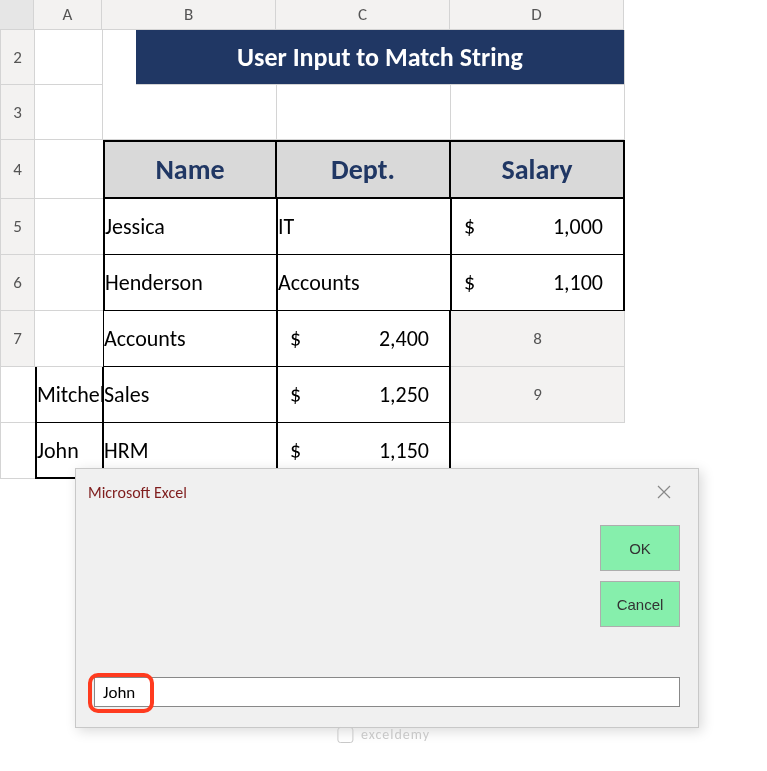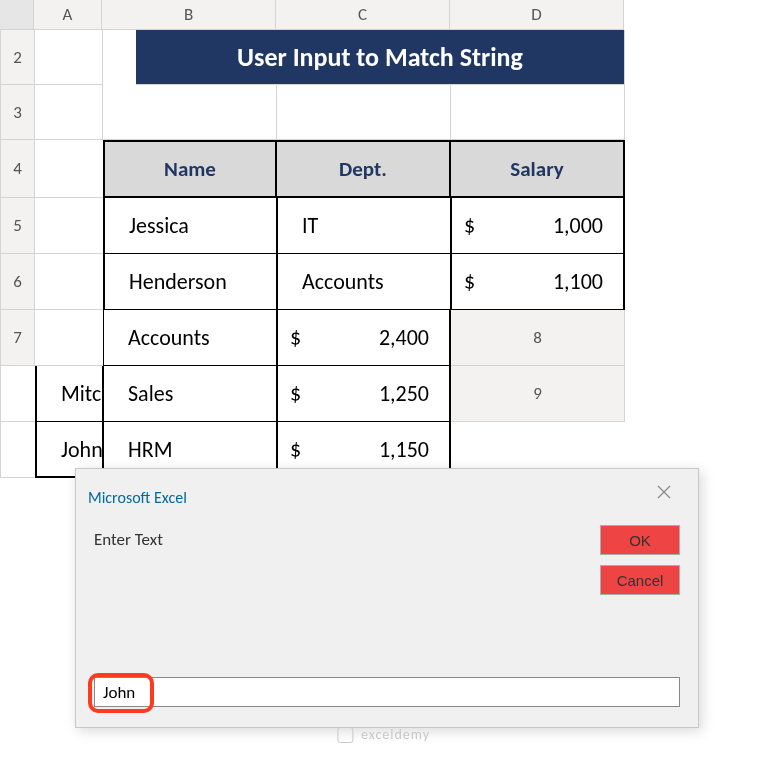--- a/index.html
+++ b/index.html
@@ -11,36 +11,36 @@
     .col-header { background: #f3f2f1; border-right: 1px solid #d4d4d4; border-bottom: 1px solid #d4d4d4; text-align: center; font-size: 17px; color: #555; padding: 4px 0; }
     .col-header.corner { background: #e6e6e6; }
     
     .row-header { background: #f3f2f1; border-right: 1px solid #d4d4d4; border-bottom: 1px solid #d4d4d4; text-align: center; font-size: 17px; color: #555; display: flex; align-items: center; justify-content: center; }
     
     .cell { border-right: 1px solid #d4d4d4; border-bottom: 1px solid #d4d4d4; padding: 4px; min-height: 55px; display: flex; align-items: center; }
     
     .banner { background: #203764; color: #fff; font-size: 26px; font-weight: bold; text-align: center; padding: 8px 0; grid-column: 3 / 6; border-right: 1px solid #d4d4d4; border-bottom: 1px solid #d4d4d4; display: flex; align-items: center; justify-content: center; min-height: 55px; margin-left: 33px; }
     .banner-spacer { border-right: 1px solid #d4d4d4; border-bottom: 1px solid #d4d4d4; }
     
-    .tbl-header { background: #d9d9d9; color: #203764; font-size: 21px; font-weight: bold; text-align: center; border: 2px solid #000; padding: 10px 20px; display: flex; align-items: center; justify-content: center; min-height: 58px; }
+    .tbl-header { background: #d9d9d9; color: #203764; font-size: 28px; font-weight: bold; text-align: center; border: 2px solid #000; padding: 10px 20px; display: flex; align-items: center; justify-content: center; min-height: 58px; }
     .tbl-header + .tbl-header { border-left: none; }
     
-    .tbl-cell { background: #fff; color: #000; font-size: 22px; border: 1px solid #000; border-top: none; padding: 10px 24px; display: flex; align-items: center; min-height: 56px; }
+    .tbl-cell { background: #fff; color: #000; font-size: 22px; border: 1px solid #000; border-top: none; padding: 10px 0; display: flex; align-items: center; min-height: 56px; }
     .tbl-cell.first-col { border-left: 2px solid #000; }
     .tbl-cell.last-col { border-right: 2px solid #000; }
     .tbl-cell.last-row { border-bottom: 2px solid #000; }
     .tbl-cell.salary { justify-content: space-between; padding: 10px 20px 10px 12px; }
     
     .dialog { position: absolute; left: 75px; top: 468px; width: 624px; height: 260px; background: #f0f0f0; border: 1px solid #c8c8c8; box-shadow: 3px 3px 12px rgba(0,0,0,0.15); }
-    .dialog-titlebar { display: flex; justify-content: space-between; align-items: flex-end; padding: 8px 12px; color: #0369a1; font-size: 16px; }
+    .dialog-titlebar { display: flex; justify-content: space-between; align-items: center; padding: 8px 12px; color: #7f1d1d; font-size: 16px; }
     .dialog-close { width: 44px; height: 30px; display: flex; align-items: center; justify-content: center; color: #888; font-size: 20px; cursor: pointer; }
     .dialog-body { padding: 14px 18px; position: relative; height: 210px; }
     .dialog-prompt { font-size: 17px; color: #333; }
     .dialog-buttons { position: absolute; right: 18px; top: 10px; display: flex; flex-direction: column; gap: 10px; }
-    .dialog-btn { width: 80px; height: 30px; background: #ef4444; border: 1px solid #adadad; font-size: 15px; color: #333; cursor: pointer; }
+    .dialog-btn { width: 80px; height: 46px; background: #86efac; border: 1px solid #adadad; font-size: 15px; color: #333; cursor: pointer; }
     .dialog-input-wrap { position: absolute; left: 18px; right: 18px; bottom: 18px; }
     .dialog-input { width: 100%; height: 30px; border: 1px solid #888; background: #fff; padding: 4px 8px; font-size: 17px; font-family: inherit; outline: none; }
     .highlight-box { position: absolute; left: 12px; bottom: 12px; width: 66px; height: 40px; border: 4px solid #ff3b1f; border-radius: 10px; pointer-events: none; }
     
     .watermark { position: absolute; left: 50%; bottom: 28px; transform: translateX(-50%); color: #c8c8c8; font-size: 14px; letter-spacing: 1px; pointer-events: none; display: flex; align-items: center; gap: 8px; }
     .watermark-icon { width: 16px; height: 16px; border: 1.5px solid #c8c8c8; border-radius: 3px; display: inline-block; position: relative; }
   </style>
 </head>
 <body>
 
@@ -118,21 +118,20 @@
 <div class="dialog">
   <div class="dialog-titlebar">
     <span>Microsoft Excel</span>
     <div class="dialog-close">
       <svg width="14" height="14" viewBox="0 0 14 14">
           <path d="M1 1 L13 13 M13 1 L1 13" stroke="#888" stroke-width="1.2" fill="none"></path>
         </svg>
     </div>
   </div>
   <div class="dialog-body">
-    <div class="dialog-prompt">Enter Text</div>
     <div class="dialog-buttons">
       <button class="dialog-btn">OK</button>
       <button class="dialog-btn">Cancel</button>
     </div>
     <div class="dialog-input-wrap">
       <input class="dialog-input" type="text" value="John" style="">
     </div>
     <div class="highlight-box"></div>
   </div>
 </div>

